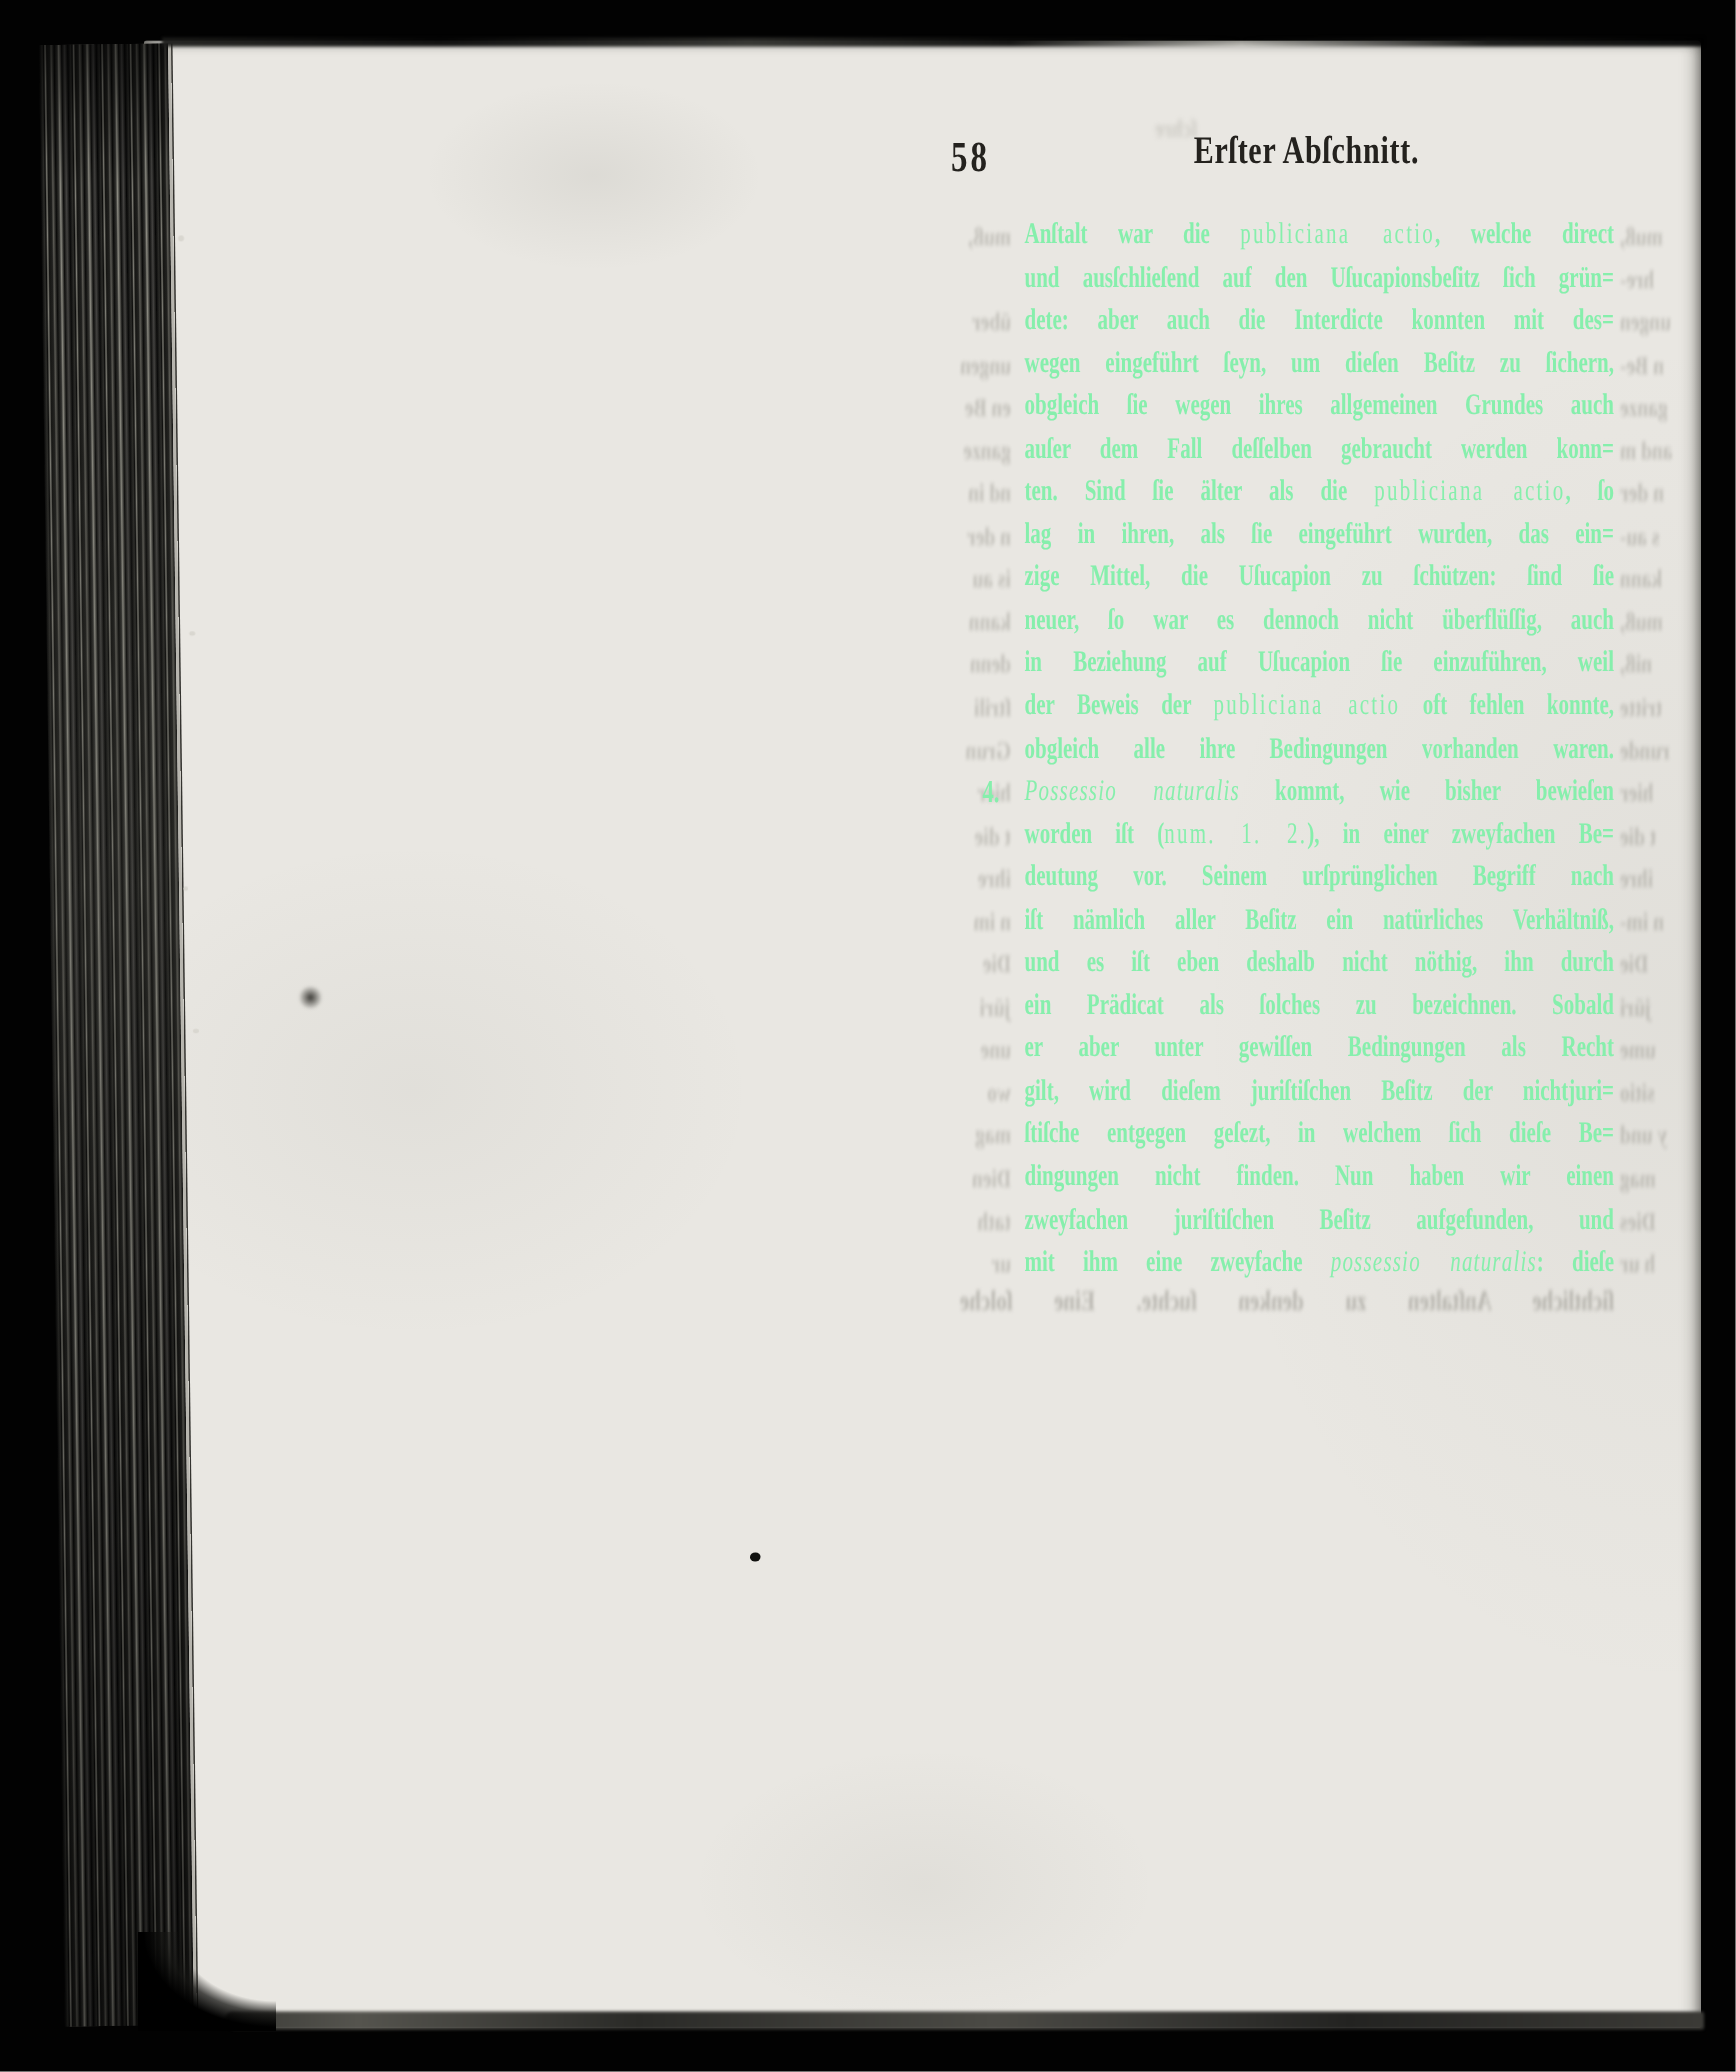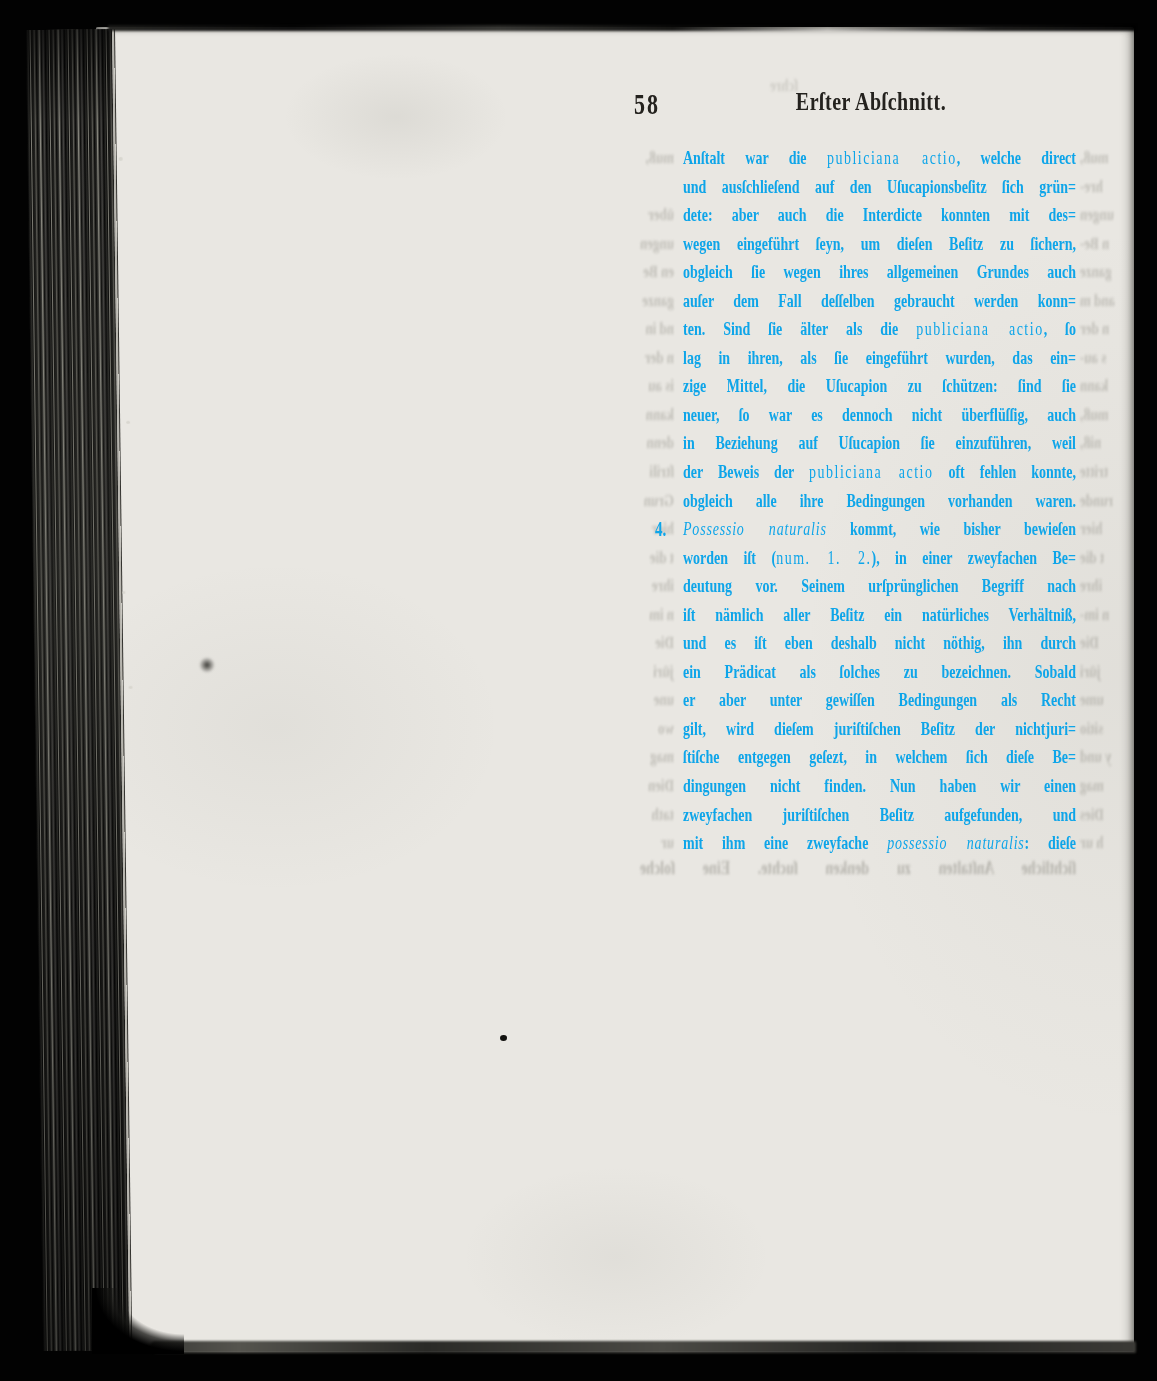--- a/index.html
+++ b/index.html
@@ -59,21 +59,21 @@
   .page-number{
     position:absolute;left:634px;top:92px;
     font-size:22px;font-weight:700;letter-spacing:2px;color:#24221e;
     transform:scaleY(1.3);transform-origin:center;
   }
   .running-header{
     position:absolute;left:675px;top:90px;width:392px;text-align:center;
     font-size:20px;font-weight:700;letter-spacing:.5px;color:#24221e;
     transform:scaleY(1.3);transform-origin:center;
   }
-  .body-text{position:absolute;left:683px;top:144px;width:393px;color:#0ea5e9;}
+  .body-text{position:absolute;left:683px;top:144px;width:393px;color:#86efac;}
   .text-line{
     position:relative;height:28.55px;line-height:28.55px;font-size:14px;
     text-align:justify;text-align-last:justify;
     transform:scaleY(1.42);transform-origin:center;
   }
   .fr{font-weight:700;}
   .lat{font-weight:400;letter-spacing:1.5px;}
   .lat.it{font-style:italic;letter-spacing:.8px;}
   .hang-num{position:absolute;left:-28px;top:0;font-weight:700;font-size:15px;}
   

